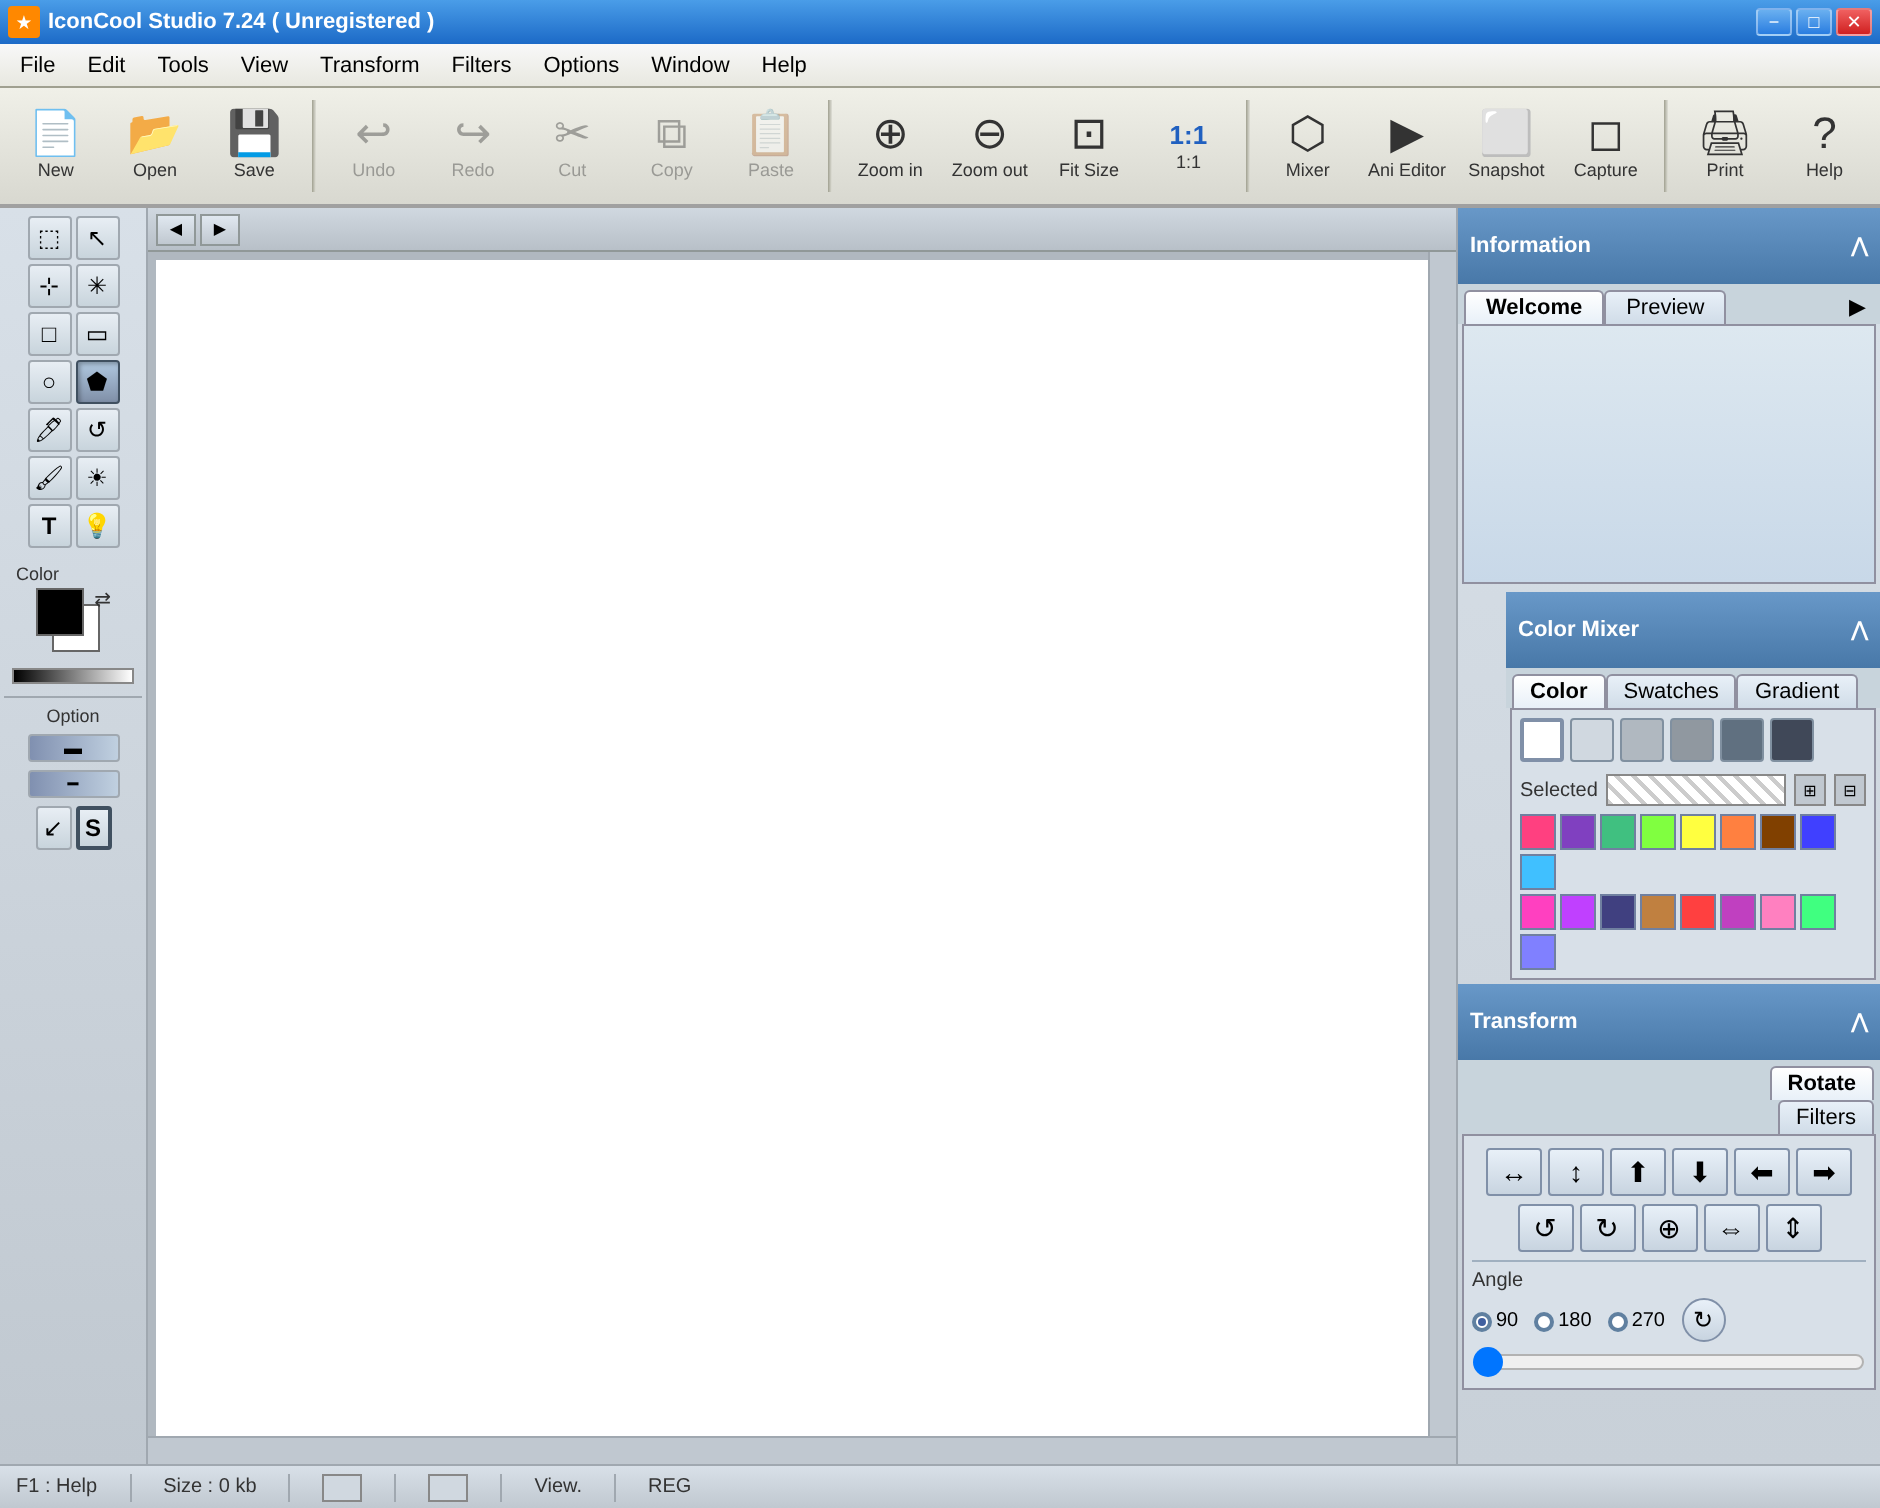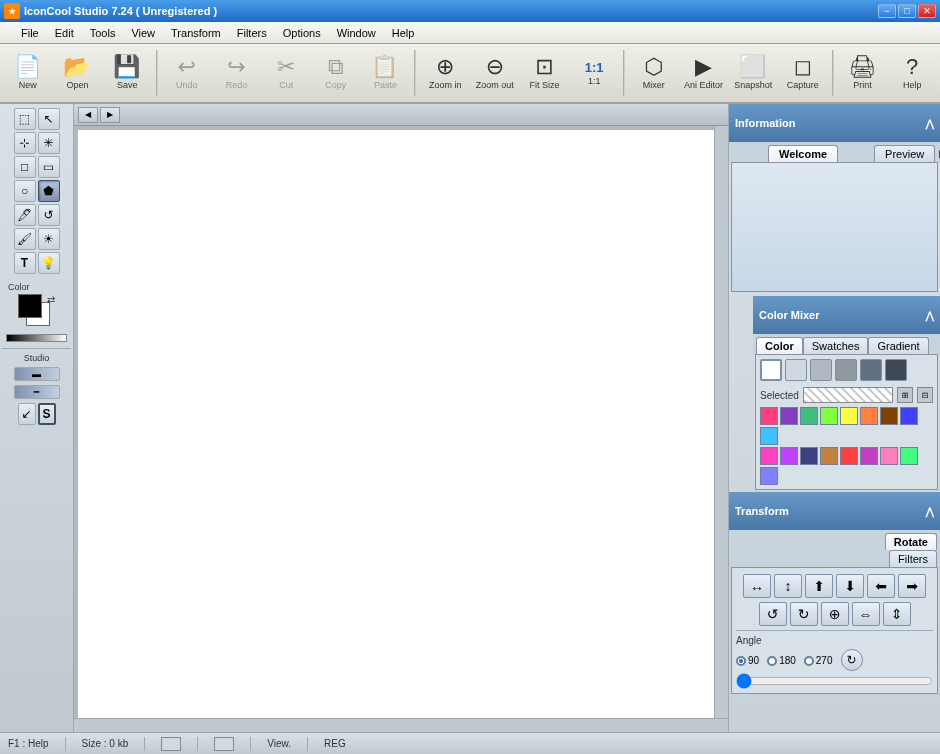--- a/index.html
+++ b/index.html
@@ -21,21 +21,21 @@
     .title-btn { width: 18px; height: 14px; border: 1px solid rgba(255,255,255,0.4); background: linear-gradient(to bottom, #6ab0f0, #2a7de0); color: white; font-size: 9px; display: flex; align-items: center; justify-content: center; cursor: pointer; border-radius: 2px; }
     .title-btn.close-btn { background: linear-gradient(to bottom, #f06060, #d02020); }
 
     
     #menubar {
       background: linear-gradient(to bottom, #f8f8f8, #e8e8e0);
       border-bottom: 1px solid #a0a090;
       height: 22px;
       display: flex;
       align-items: center;
-      padding: 0 13px;
+      padding: 0 2px;
     }
     .menu-item { padding: 2px 8px; cursor: pointer; font-size: 11px; color: #000; border-radius: 2px; }
 
     
     #toolbar {
       background: linear-gradient(to bottom, #f0f0e8, #d8d8d0);
       border-bottom: 2px solid #a0a0a0;
       height: 60px;
       display: flex;
       align-items: center;
@@ -157,21 +157,20 @@
     
     #info-panel { }
     .info-tab {
       padding: 2px 10px;
       background: linear-gradient(to bottom, #e8f0f8, #d0dce8);
       border: 1px solid #9090a0;
       border-bottom: none;
       cursor: pointer;
       font-size: 11px;
       border-radius: 3px 3px 0 0;
-      margin-left: 36px;
     }
     .info-tab.active { background: linear-gradient(to bottom, #ffffff, #e8f0f8); font-weight: bold; }
     .info-content { background: #e0e8f0; min-height: 120px; border: 1px solid #9090a0; margin: 0 2px 2px; padding: 4px; }
 
     
     #color-mixer-panel { margin-top: 2px; padding-left: 24px; }
     .cm-tab {
       padding: 2px 8px;
       background: linear-gradient(to bottom, #e8f0f8, #d0dce8);
       border: 1px solid #9090a0;
@@ -407,21 +406,21 @@
     <div class="color-section">
       <div class="color-label">Color</div>
       <div class="color-preview">
         <div class="color-bg"></div>
         <div class="color-fg"></div>
         <div class="color-swap">⇄</div>
       </div>
     </div>
     <div class="gradient-bar"></div>
     <div class="option-section">
-      <div class="option-label">Studio</div>
+      <div class="option-label">Option</div>
       <div style="margin-top:4px; display:flex; gap:2px; justify-content:center;">
         <div class="tool-btn" style="width:46px; height:14px; font-size:9px; background:linear-gradient(to right, #8090b0, #c0d0e0);">▬</div>
       </div>
       <div style="margin-top:4px; display:flex; gap:2px; justify-content:center;">
         <div class="tool-btn" style="width:46px; height:14px; font-size:9px; background:linear-gradient(to right, #8090b0, #c0d0e0);">━</div>
       </div>
       <div style="margin-top:4px; display:flex; gap:2px; justify-content:center;">
         <div class="tool-btn" style="width:18px; height:22px;">↙</div>
         <div class="tool-btn" style="width:18px; height:22px; font-weight:bold; border:2px solid #405060;">S</div>
       </div>

